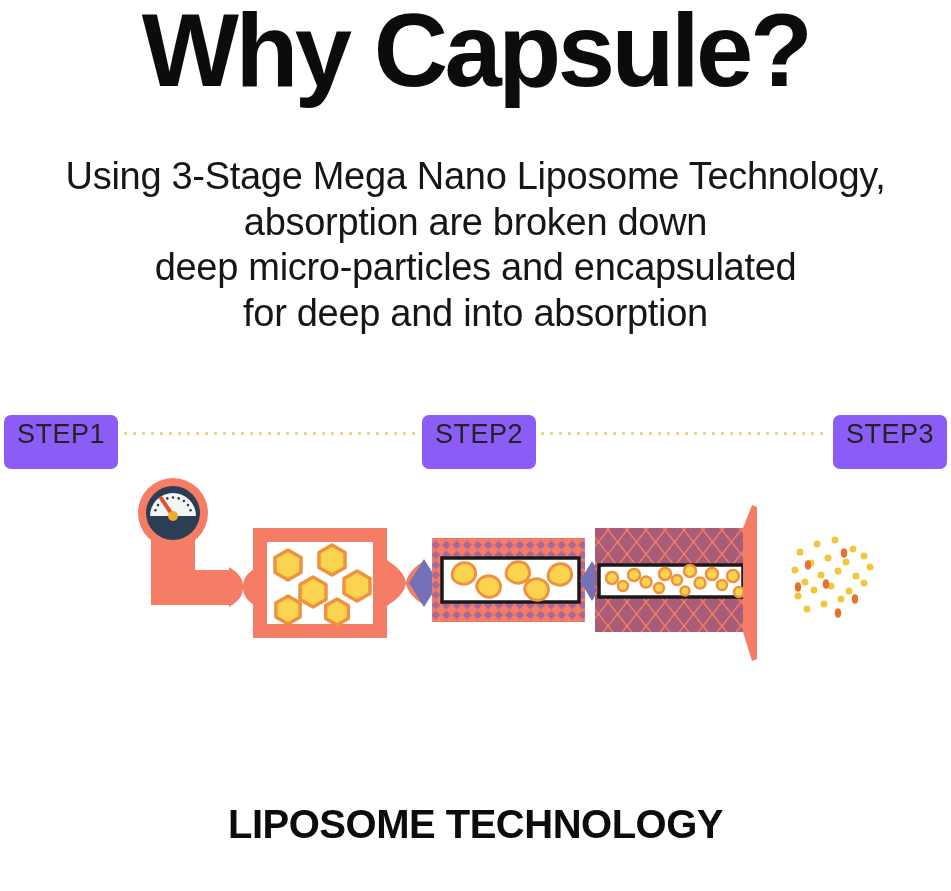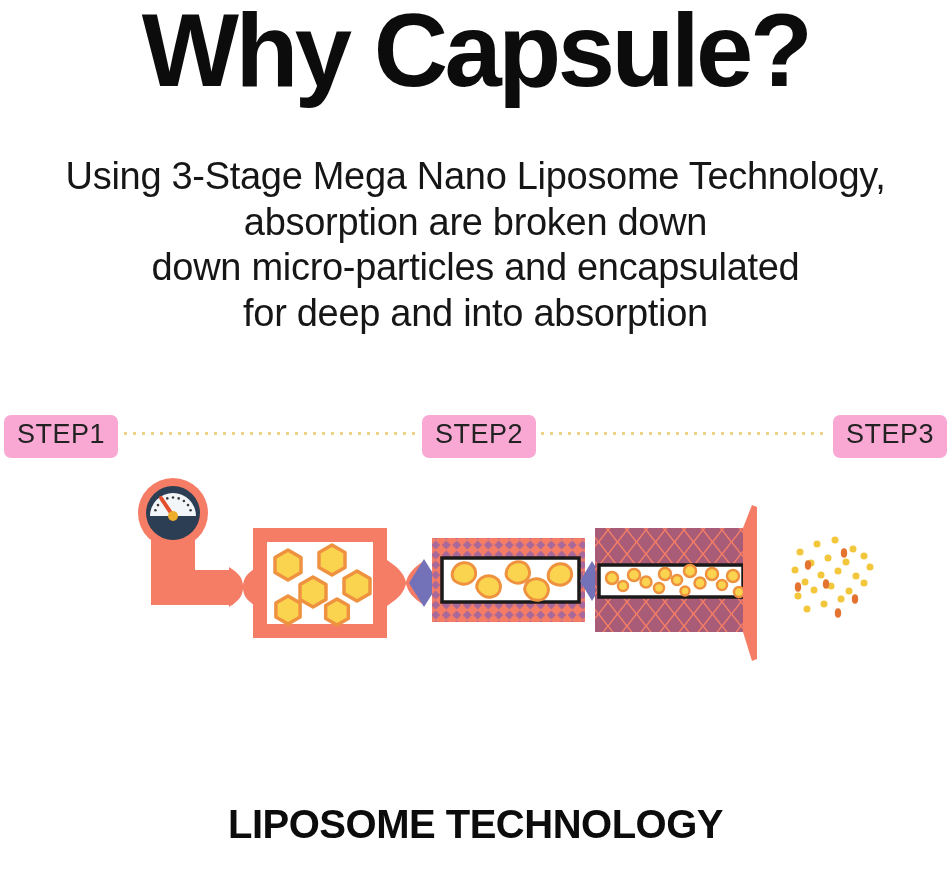--- a/index.html
+++ b/index.html
@@ -2,21 +2,21 @@
 <html><head>
 <meta charset="utf-8">
 <style>
   html,body{margin:0;padding:0;background:#fff;}
   .canvas{position:relative;width:951px;height:891px;background:#ffffff;overflow:hidden;
           font-family:Liberation Sans, sans-serif;color:#111;}
   .title{position:absolute;top:-8px;left:0;width:100%;text-align:center;
          font-size:103px;font-weight:bold;letter-spacing:-3.5px;color:#0c0c0c;white-space:nowrap;}
   .desc{position:absolute;top:148px;left:0;width:100%;text-align:center;
         font-size:38px;line-height:45.5px;letter-spacing:-0.3px;color:#161616;margin-top:6px;}
-  .step{position:absolute;top:415px;height:43px;width:114px;background:#f9a8d4;border-radius:7px;
+  .step{position:absolute;top:415px;height:54px;width:114px;background:#8b5cf6;border-radius:7px;
         text-align:center;line-height:39px;font-size:27px;font-weight:500;letter-spacing:0.5px;color:#222;}
   #step1{left:4px}
   #step2{left:422px}
   #step3{left:833px}
   .dotline{position:absolute;top:432px;height:3.4px;
            background:repeating-linear-gradient(to right,#EBD488 0px,#EBD488 3.2px,transparent 3.2px,transparent 9px);}
   #dotline1{left:124px;width:294px;}
   #dotline2{left:541px;width:288px;}
   .illustration{position:absolute;left:0;top:470px;width:951px;height:230px;}
   .footer{position:absolute;top:801px;left:0;width:100%;text-align:center;
@@ -25,21 +25,21 @@
 </head>
 <body>
 
 <div class="canvas">
 
   <div class="title">Why Capsule?</div>
 
   <div class="desc">
     <div>Using 3-Stage Mega Nano Liposome Technology,</div>
     <div>absorption are broken down</div>
-    <div>down micro-particles and encapsulated</div>
+    <div>deep micro-particles and encapsulated</div>
     <div>for deep and into absorption</div>
   </div>
 
   <div class="step" id="step1">STEP1</div>
   <div class="dotline" id="dotline1"></div>
   <div class="step" id="step2">STEP2</div>
   <div class="dotline" id="dotline2"></div>
   <div class="step" id="step3">STEP3</div>
 
   <svg class="illustration" viewBox="0 0 951 230">

